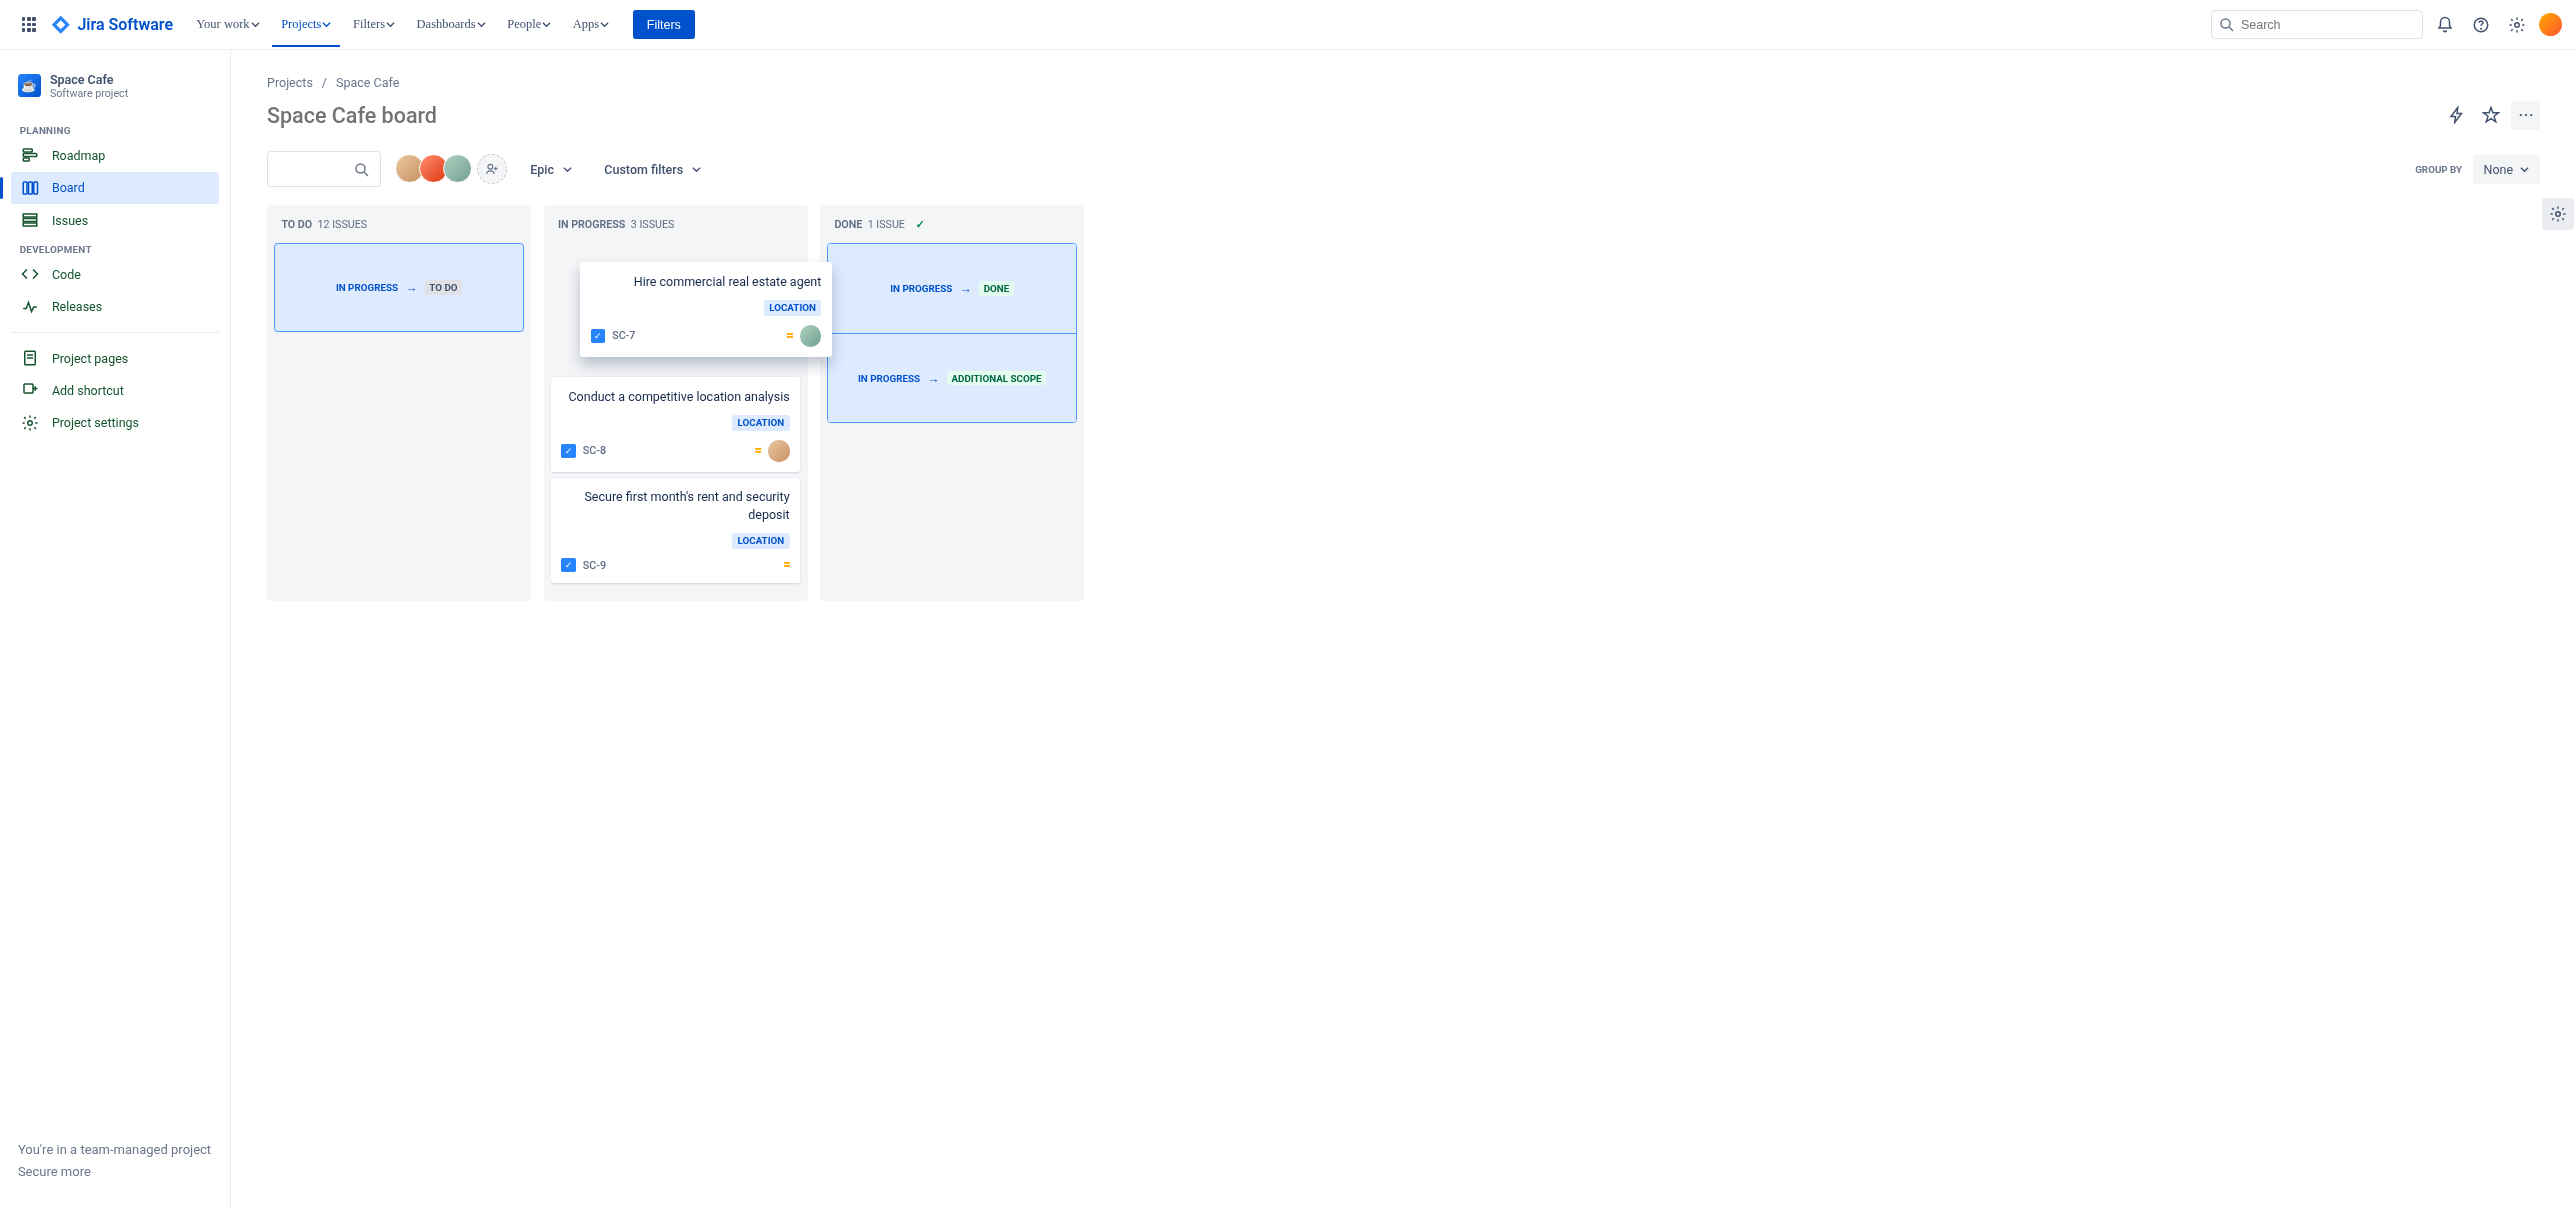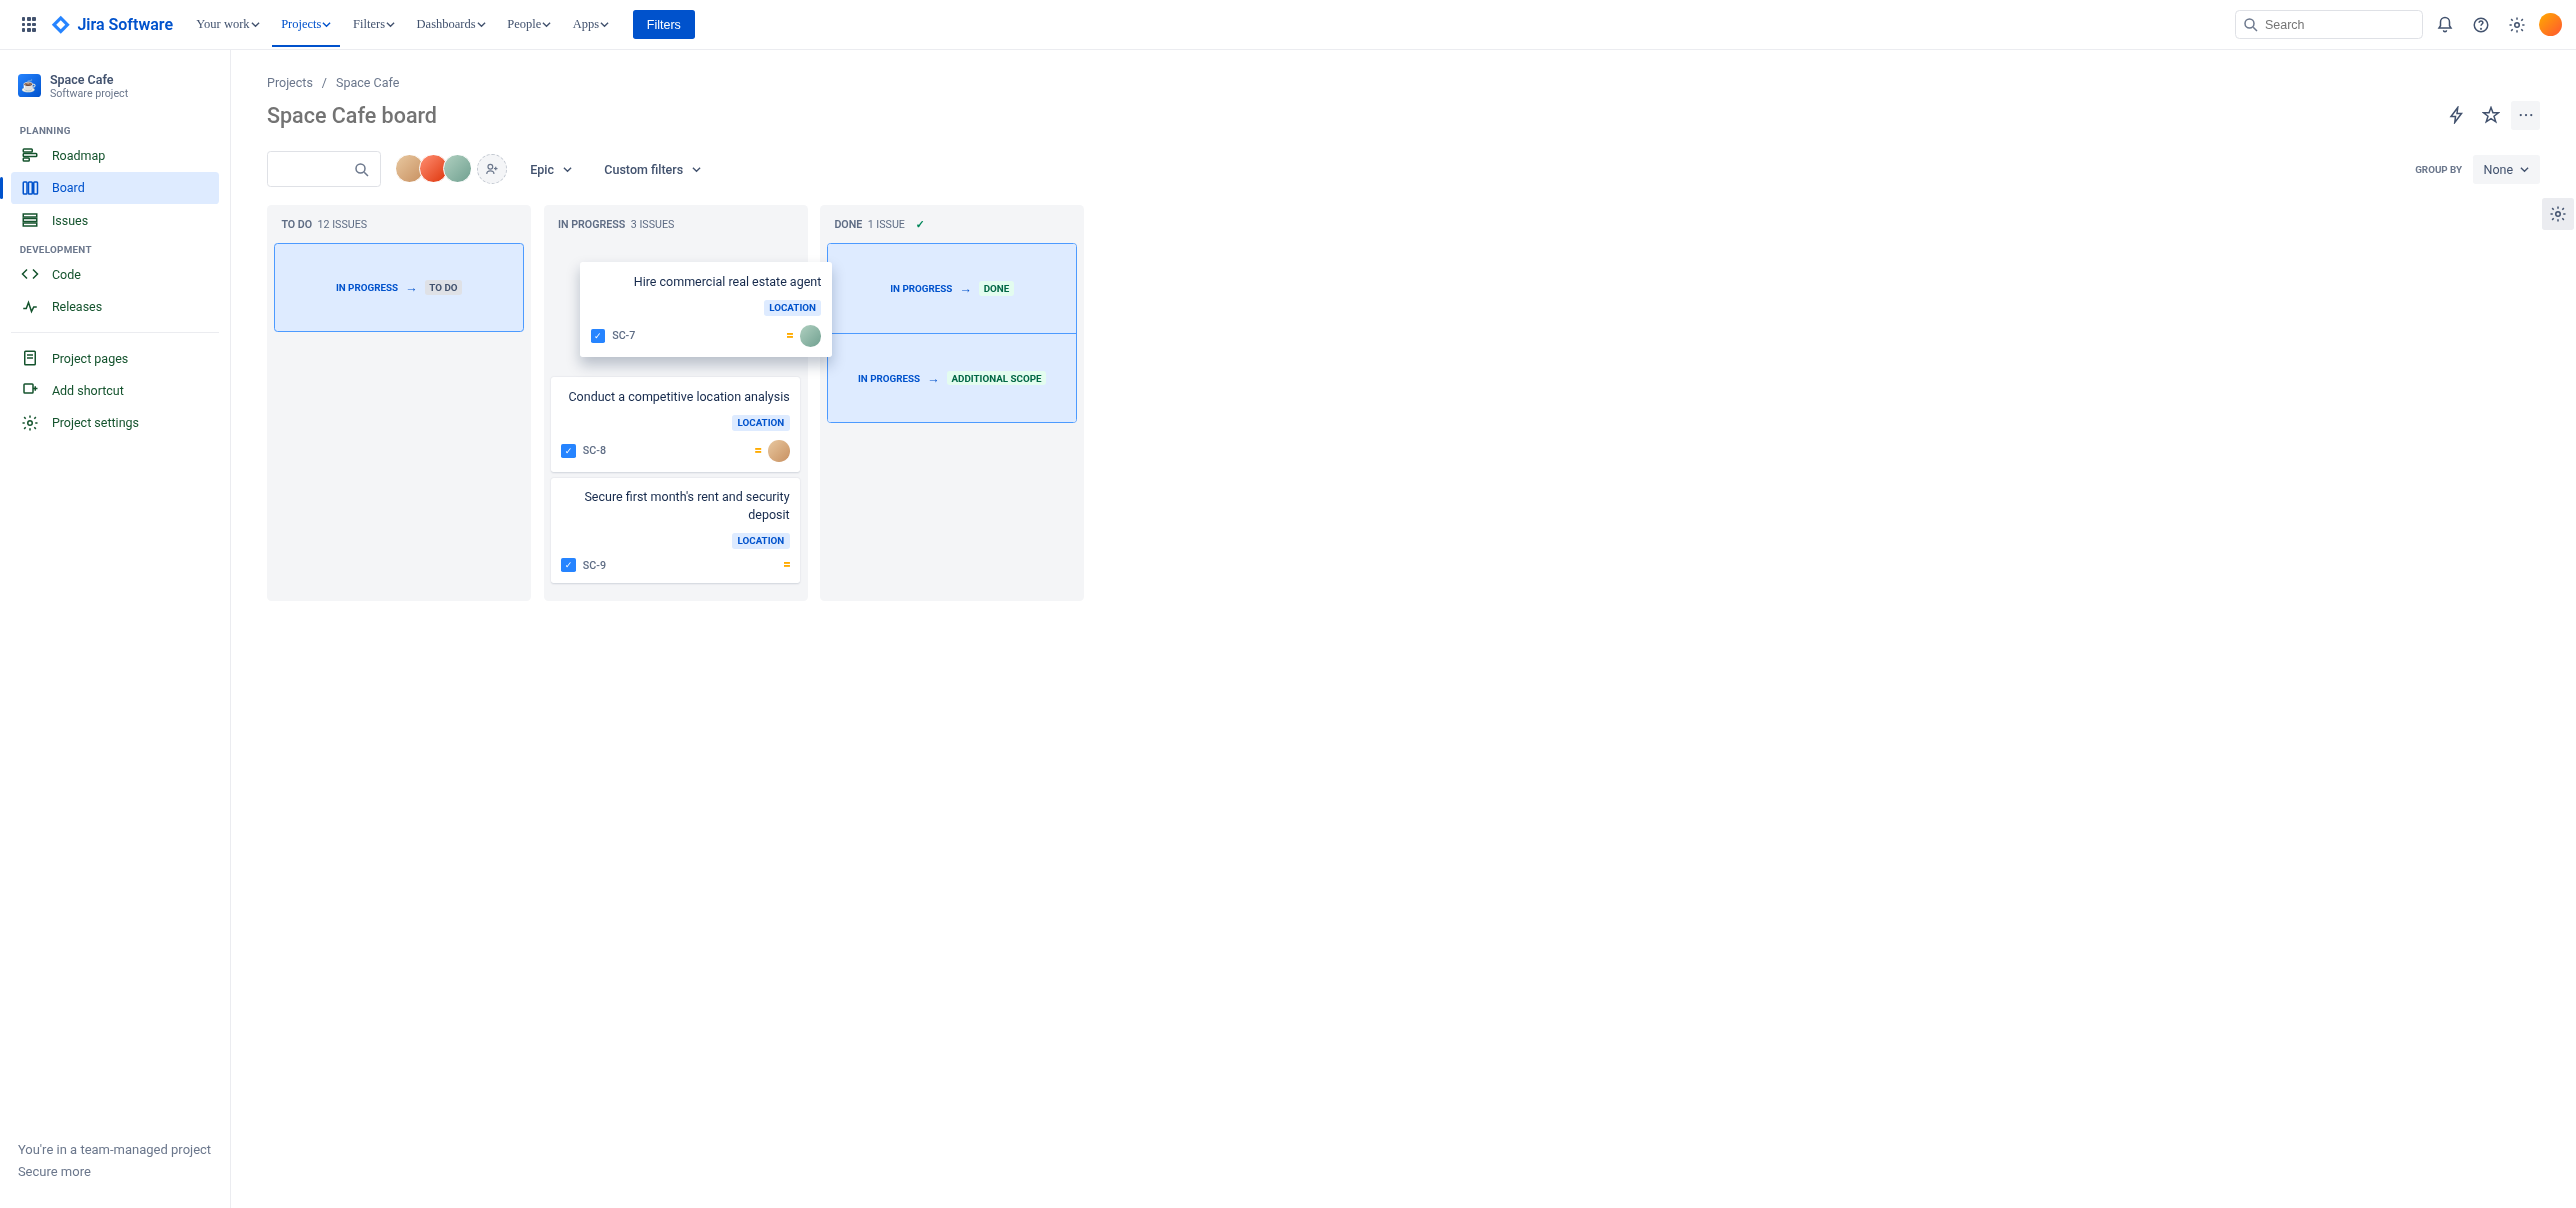--- a/index.html
+++ b/index.html
@@ -9,21 +9,21 @@
 .grid9 { display: grid; grid-template-columns: repeat(3,3.6px); grid-template-rows: repeat(3,3.6px); gap: 1.8px; }
 .grid9 span { background: #42526E; border-radius: 0.9px; }
 .logo { display: flex; align-items: center; margin: 0 14.3px 0 7.2px; color: #0052CC; font-weight: 600; font-size: 16px; gap: 5.4px; }
 .logo svg { width: 21.5px; height: 21.5px; }
 .navitems { display: flex; align-items: center; gap: 3.6px; }
 .navitem { display: flex; align-items: center; padding: 7.2px 9px; border-radius: 2.7px; cursor: pointer; color: #42526E; font-weight: 500; gap: 1px; font-family: Liberation Serif, serif; }
 .navitem.active { color: #0052CC; border-bottom: 2.7px solid #0052CC; border-radius: 0; padding-bottom: 12.5px; padding-top: 15px; }
 .chevron { width: 9px; height: 9px; }
 .create-btn { background: #0052CC; color: #fff; border: none; padding: 7.2px 14.3px; border-radius: 2.7px; font-weight: 500; font-size: 12.5px; cursor: pointer; margin-left: 14.3px; }
 .topbar-right { margin-left: auto; display: flex; align-items: center; gap: 7.2px; }
-.search-box { position: relative; width: 188px; }
+.search-box { position: relative; width: 212px; }
 .search-box input { width: 100%; height: 29px; border: 1.8px solid #DFE1E6; border-radius: 4.5px; padding: 0 7.2px 0 29px; font-size: 12.5px; }
 .search-box .sicon { position: absolute; left: 7.2px; top: 6.3px; color: #6B778C; }
 .icon-btn { width: 29px; height: 29px; display: flex; align-items: center; justify-content: center; cursor: pointer; border-radius: 50%; color: #42526E; }
 .avatar-sm { width: 23px; height: 23px; border-radius: 50%; background: linear-gradient(135deg,#FFAB00,#FF5630); cursor: pointer; }
 
 .layout { display: flex; height: calc(100vh - 50px); }
 .sidebar { width: 231px; border-right: 0.9px solid #EBECF0; padding: 21.5px 10.7px; display: flex; flex-direction: column; }
 .project-header { display: flex; align-items: center; gap: 9px; padding: 0 5.4px 18px 7.2px; }
 .proj-icon { width: 23px; height: 23px; border-radius: 3.6px; background: linear-gradient(135deg,#2684FF,#0052CC); display: flex; align-items: center; justify-content: center; font-size: 12.5px; }
 .proj-name { font-weight: 600; font-size: 12.5px; color: #42526E; }

